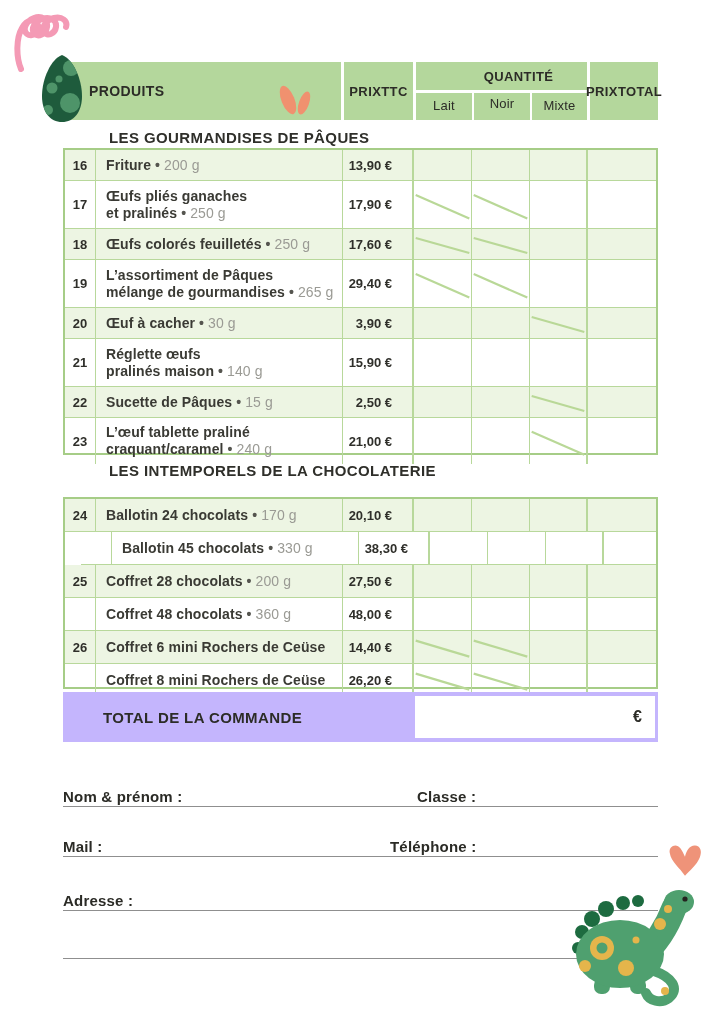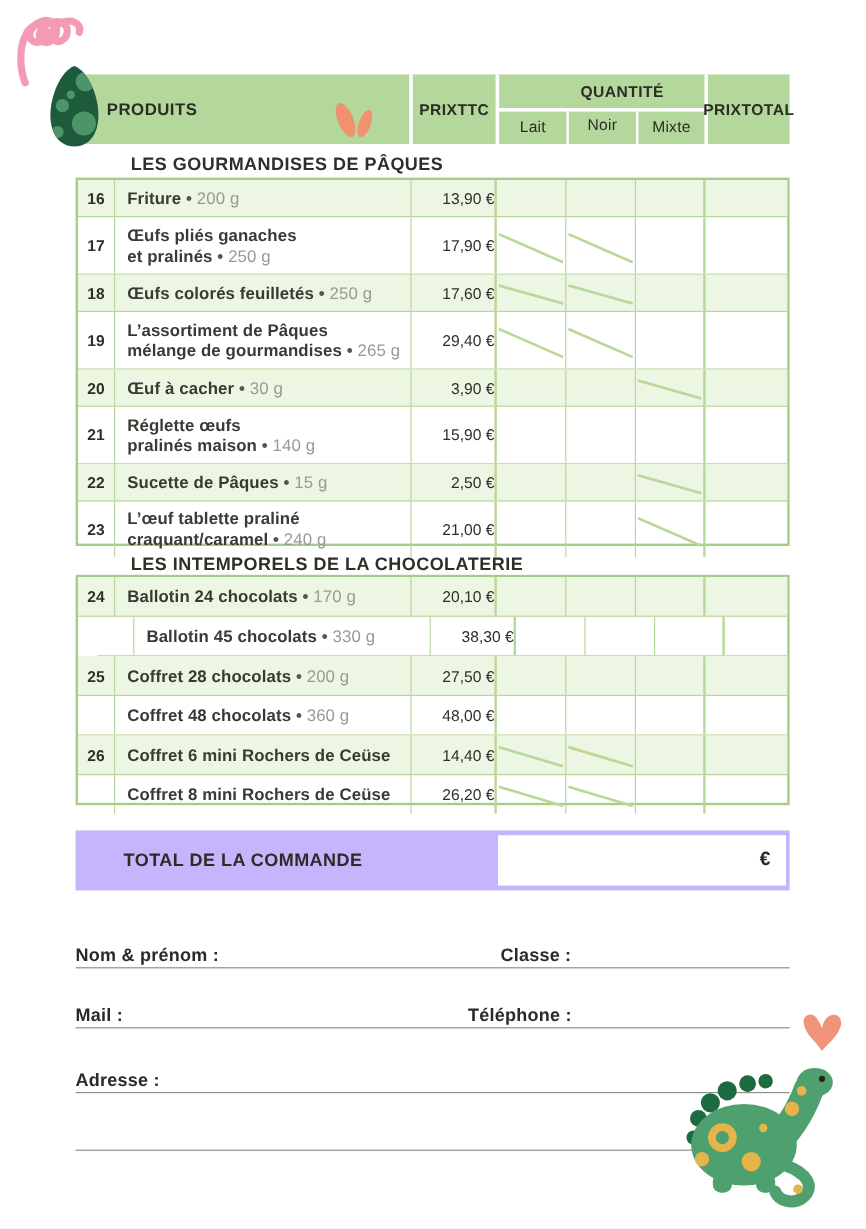--- a/index.html
+++ b/index.html
@@ -25,21 +25,21 @@
   .table{position:absolute;left:63px;width:595px;border:2px solid #a6cd87;box-sizing:border-box;background:#ffffff;}
   .trow{display:grid;grid-template-columns:31px 247px 71px 58px 58px 58px 1fr;border-bottom:1px solid #b8d89b;}
   .trow.last{border-bottom:none;}
   .trow.tint{background:#edf5e3;}
   .cell{position:relative;border-right:1px solid #b8d89b;display:flex;align-items:center;box-sizing:border-box;}
   .cell.num{justify-content:center;font-size:13px;font-weight:600;color:#2f2f2a;}
   .cell.prod{padding-left:10px;}
   .prodtxt{font-size:14px;font-weight:600;color:#3a3a34;line-height:17px;letter-spacing:.1px;}
   .wt{color:#9a9a94;font-weight:400;}
   .bullet{color:#55554f;}
-  .cell.price{justify-content:flex-end;padding-right:0;font-size:13px;font-weight:400;color:#2f2f2a;border-right-width:2px;}
+  .cell.price{justify-content:flex-end;padding-right:20px;font-size:13px;font-weight:700;color:#2f2f2a;border-right-width:2px;}
   .cell.q-mixte{border-right-width:2px;}
   .cell.ptot{border-right:none;}
   .slash{position:absolute;left:0;top:0;width:100%;height:100%;}
   .slash line{stroke:#b9d897;stroke-width:2.2;}
 
   
   .total-bar{position:absolute;left:63px;top:692px;width:595px;height:50px;background:#c4b5fd;}
   .total-label{position:absolute;left:40px;top:0;height:50px;display:flex;align-items:center;
                font-size:15px;font-weight:700;color:#2c2c27;letter-spacing:.4px;}
   .total-box{position:absolute;left:352px;top:4px;right:3px;bottom:4px;background:#ffffff;
@@ -238,21 +238,21 @@
         <div class="cell qty q-mixte">
           <svg class="slash" viewBox="0 0 100 100" preserveAspectRatio="none">
             <line x1="3" y1="30" x2="97" y2="80" vector-effect="non-scaling-stroke"></line>
           </svg>
         </div>
         <div class="cell ptot"></div>
       </div>
     </div>
 
   <div class="section-title" style="top:462px;">LES INTEMPORELS DE LA CHOCOLATERIE</div>
-  <div class="table" style="top:479px;height:192px;" id="tbody-1">
+  <div class="table" style="top:497px;height:192px;" id="tbody-1">
       <div class="trow tint" style="height: 32px;">
         <div class="cell num">24</div>
         <div class="cell prod">
           <div class="prodtxt"><span>Ballotin 24 chocolats</span><span class="bullet"> • </span><span class="wt">170 g</span></div>
         </div>
         <div class="cell price">20,10 €</div>
         <div class="cell qty"></div>
         <div class="cell qty"></div>
         <div class="cell qty q-mixte"></div>
         <div class="cell ptot"></div>

